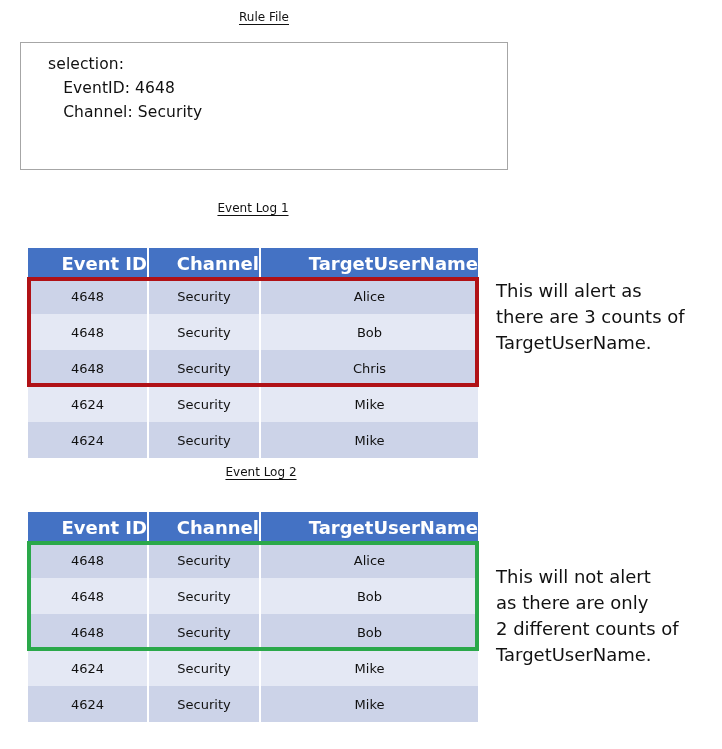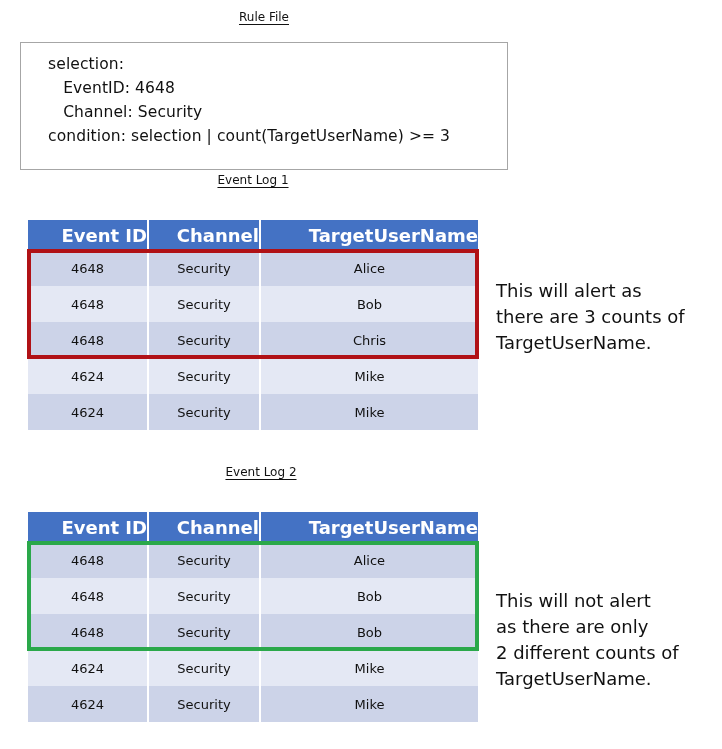--- a/index.html
+++ b/index.html
@@ -51,21 +51,21 @@
     color: #111;
     letter-spacing: 0.1px;
   }
 
   
   .log-block {
     position: absolute;
     left: 0;
     width: 722px;
   }
-  #log1-block { top: 173px; }
+  #log1-block { top: 201px; }
   #log2-block { top: 465px; }
 
   .log-title {
     width: 480px;
     margin: 0;
   }
 
   .evt-table {
     position: absolute;
     left: 28px;
@@ -130,32 +130,31 @@
 
   
   .side-note {
     position: absolute;
     font-size: 18px;
     line-height: 26px;
     color: #111;
     white-space: pre-line;
   }
   #note1 { left: 496px; top: 278px; width: 226px; }
-  #note2 { left: 496px; top: 588px; width: 226px; }
+  #note2 { left: 496px; top: 564px; width: 226px; }
 </style>
 </head>
 <body>
 
 <div class="section-title" id="rule-title">Rule File</div>
 
 <div id="rule-box">
   <div class="rule-line">   selection:</div>
   <div class="rule-line">      EventID: 4648</div>
   <div class="rule-line">      Channel: Security</div>
-  <div class="rule-line">   condition: selection | count(TargetUserName) &gt;= 3</div>
 </div>
 
 <div class="log-block" id="log1-block">
   <div class="section-title log-title" style="margin-left:0;width:506px;">Event Log 1</div>
 
   <table class="evt-table">
     <colgroup>
       <col class="col-id">
         <col class="col-ch">
         <col class="col-user">

